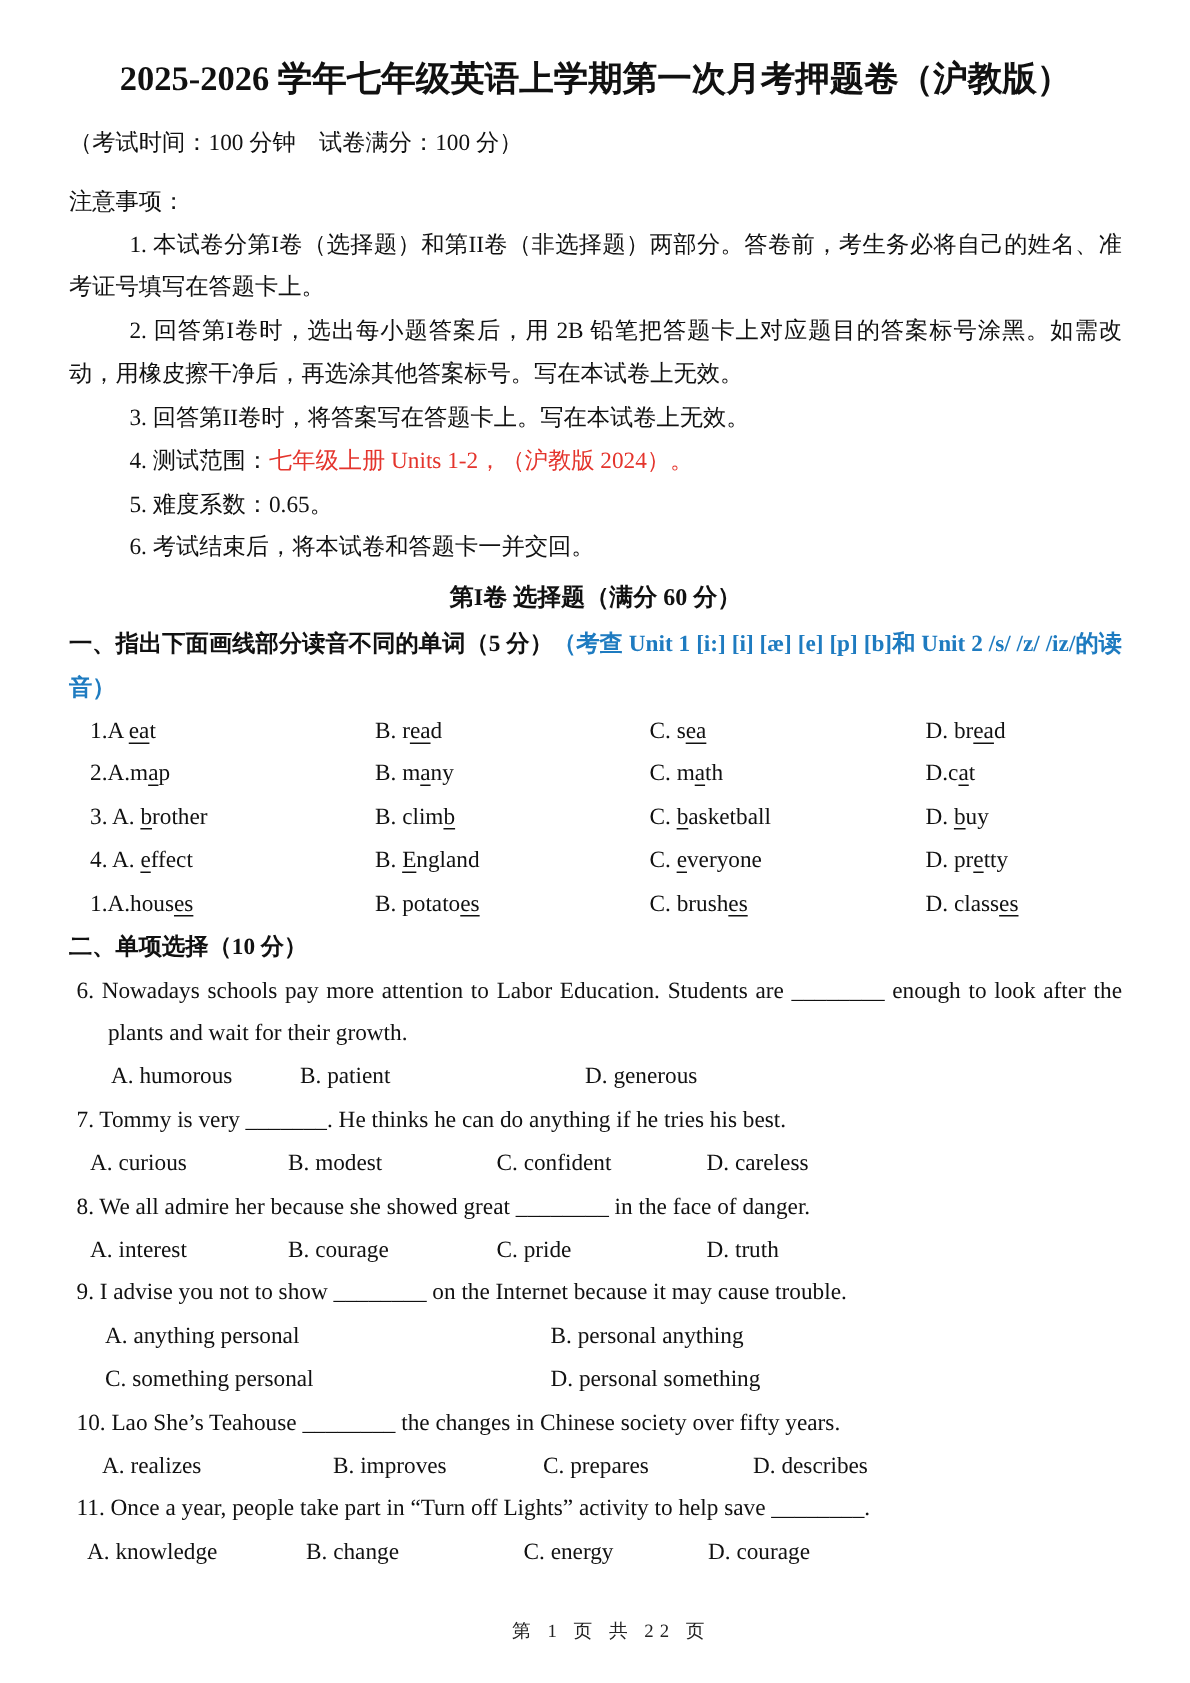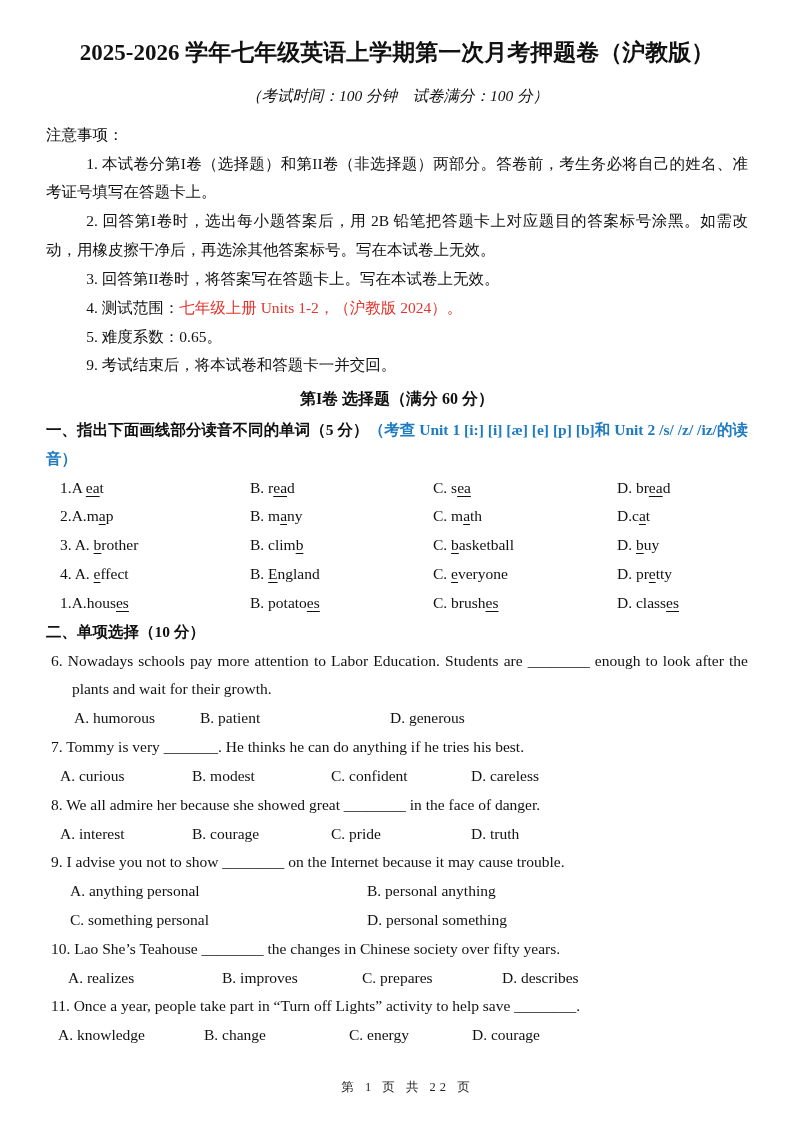--- a/index.html
+++ b/index.html
@@ -17,24 +17,23 @@
     position:relative;
   }
   .title{
     text-align:center;
     font-size:23px;
     font-weight:bold;
     margin:8px 0 14px 0;
     line-height:1.3;
   }
   .subtitle{
-    text-align:center;
+    text-align:left;
     font-size:15.5px;
     margin:0 0 10px 0;
-    font-style:italic;
   }
   .body-text{font-size:15.5px;line-height:1.86;}
   .notice-head{margin:0;}
   .notice-item{
     margin:0;
     text-indent:2.6em;
     text-align:justify;
   }
   .red{color:#e4342c;}
   .blue{color:#1e7bc0;font-weight:bold;}
@@ -87,21 +86,21 @@
   <h1 class="title">2025-2026 学年七年级英语上学期第一次月考押题卷（沪教版）</h1>
   <p class="subtitle body-text">（考试时间：100 分钟　试卷满分：100 分）</p>
 
   <div class="body-text">
     <p class="notice-head">注意事项：</p>
     <p class="notice-item"><span>1. 本试卷分第I卷（选择题）和第II卷（非选择题）两部分。答卷前，考生务必将自己的姓名、准考证号填写在答题卡上。</span><span class="red"></span></p>
     <p class="notice-item"><span>2. 回答第I卷时，选出每小题答案后，用 2B 铅笔把答题卡上对应题目的答案标号涂黑。如需改动，用橡皮擦干净后，再选涂其他答案标号。写在本试卷上无效。</span><span class="red"></span></p>
     <p class="notice-item"><span>3. 回答第II卷时，将答案写在答题卡上。写在本试卷上无效。</span><span class="red"></span></p>
     <p class="notice-item"><span>4. 测试范围：</span><span class="red">七年级上册 Units 1-2，（沪教版 2024）。</span></p>
     <p class="notice-item"><span>5. 难度系数：0.65。</span><span class="red"></span></p>
-    <p class="notice-item"><span>9. 考试结束后，将本试卷和答题卡一并交回。</span><span class="red"></span></p>
+    <p class="notice-item"><span>6. 考试结束后，将本试卷和答题卡一并交回。</span><span class="red"></span></p>
   </div>
 
   <p class="part-head body-text">第I卷 选择题（满分 60 分）</p>
 
   <div class="body-text">
     <p class="sec-head"><span>一、指出下面画线部分读音不同的单词（5 分）</span><span class="blue">（考查 Unit 1 [i:] [i] [æ] [e] [p] [b]和 Unit 2 /s/ /z/ /iz/的读音）</span></p>
 
     <div class="phon-row">
       <span><span>1.A </span><span class="ul">ea</span><span>t</span></span>
       <span><span>B. r</span><span class="ul">ea</span><span>d</span></span>

